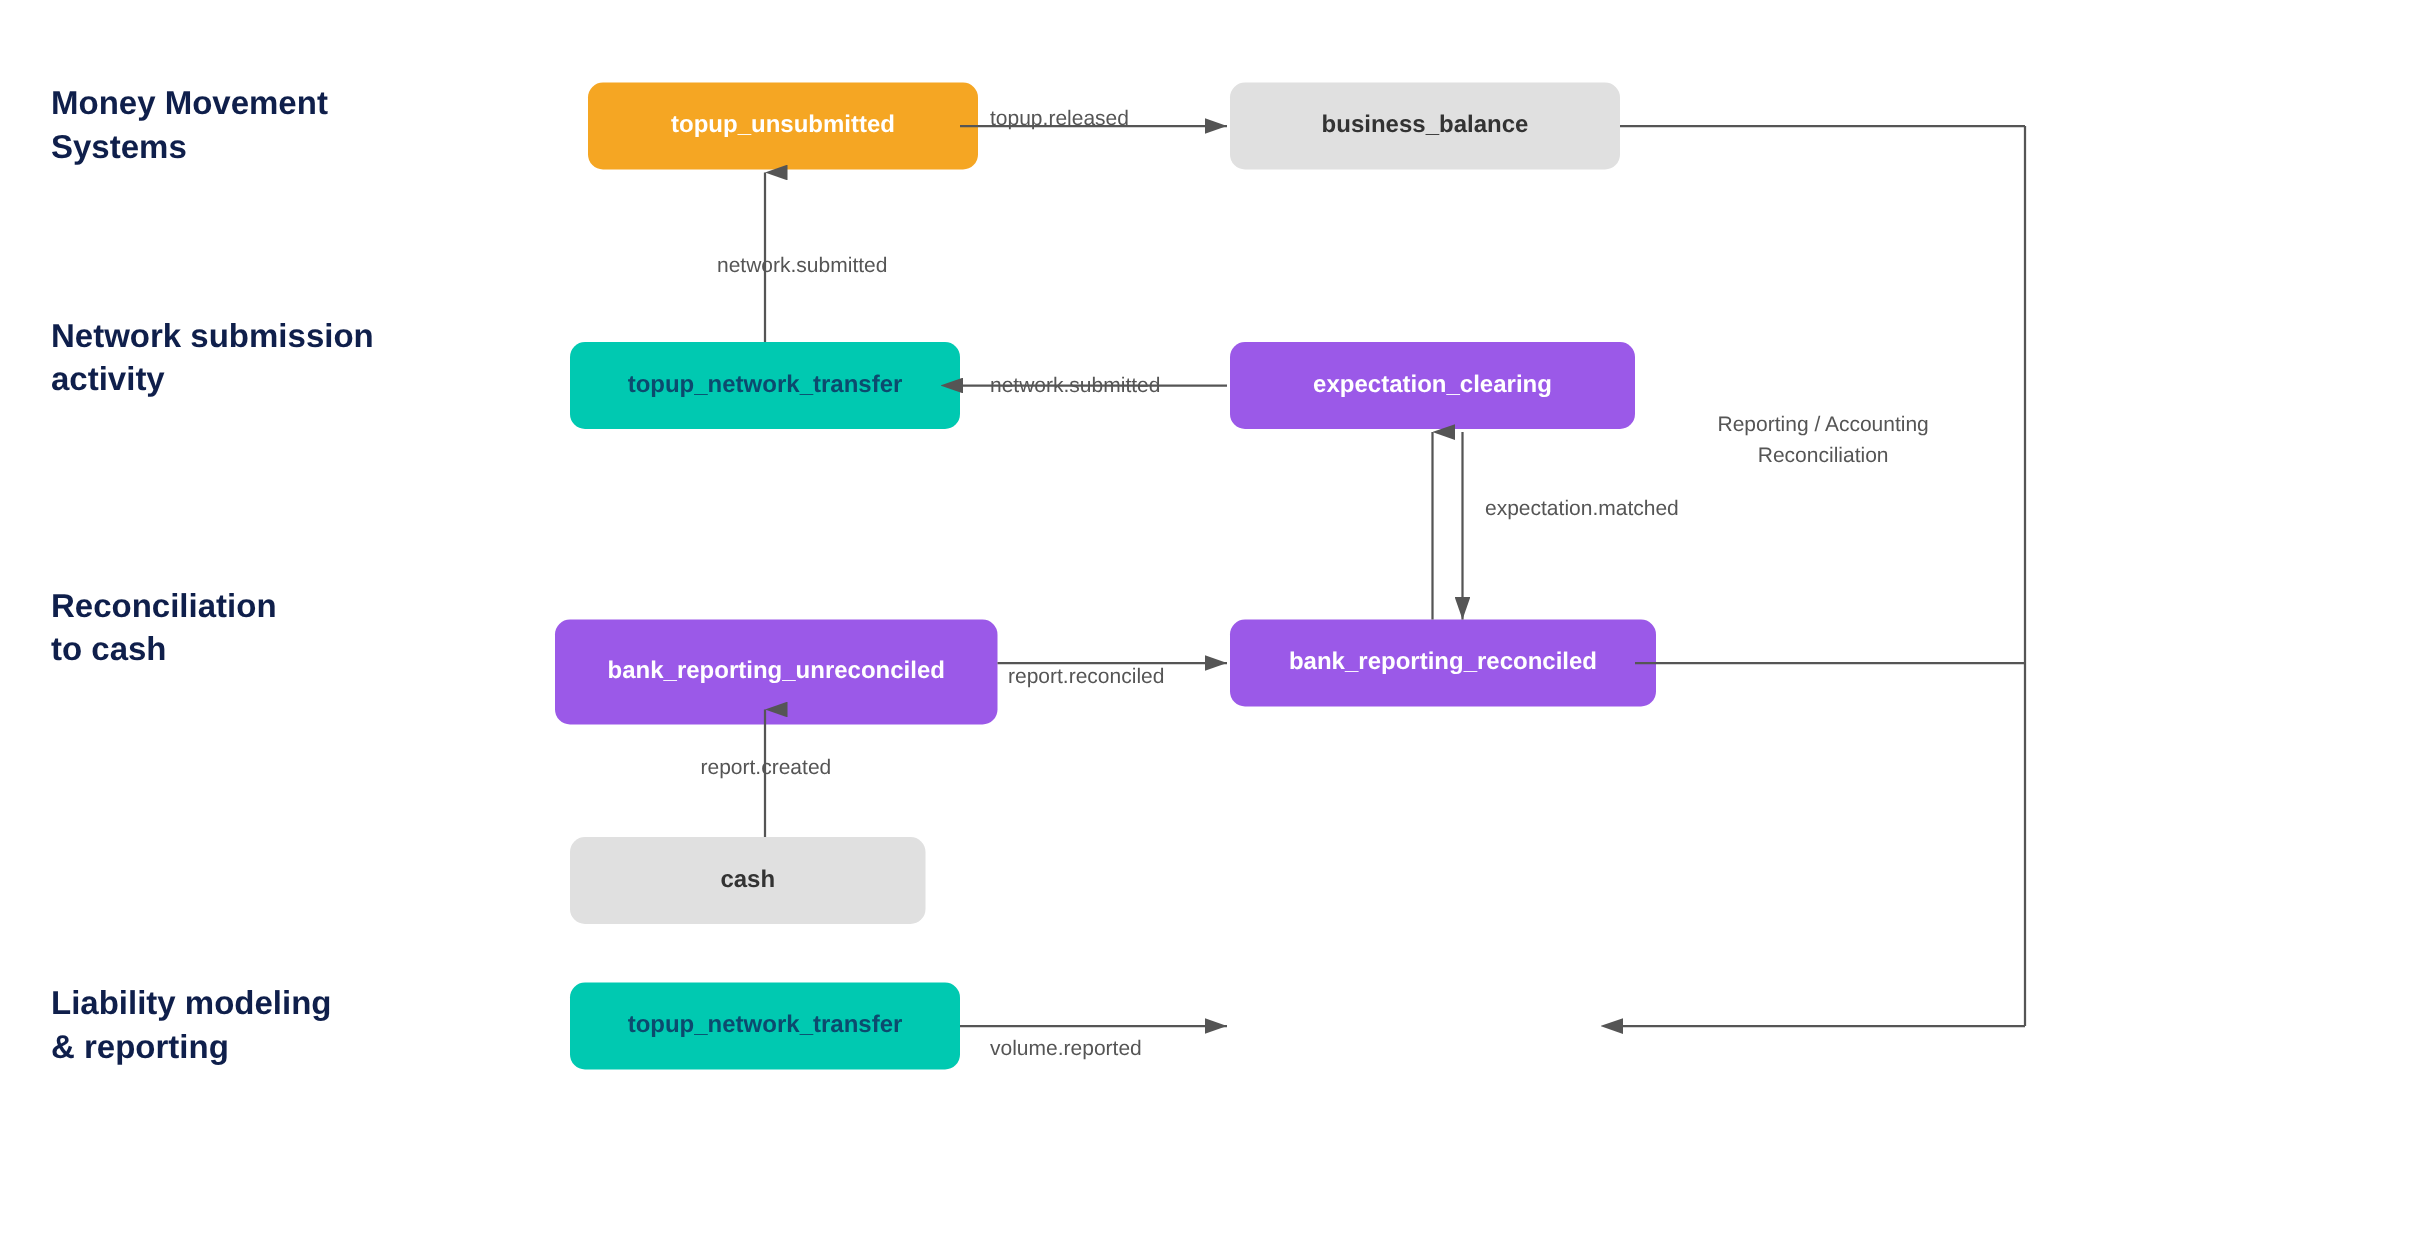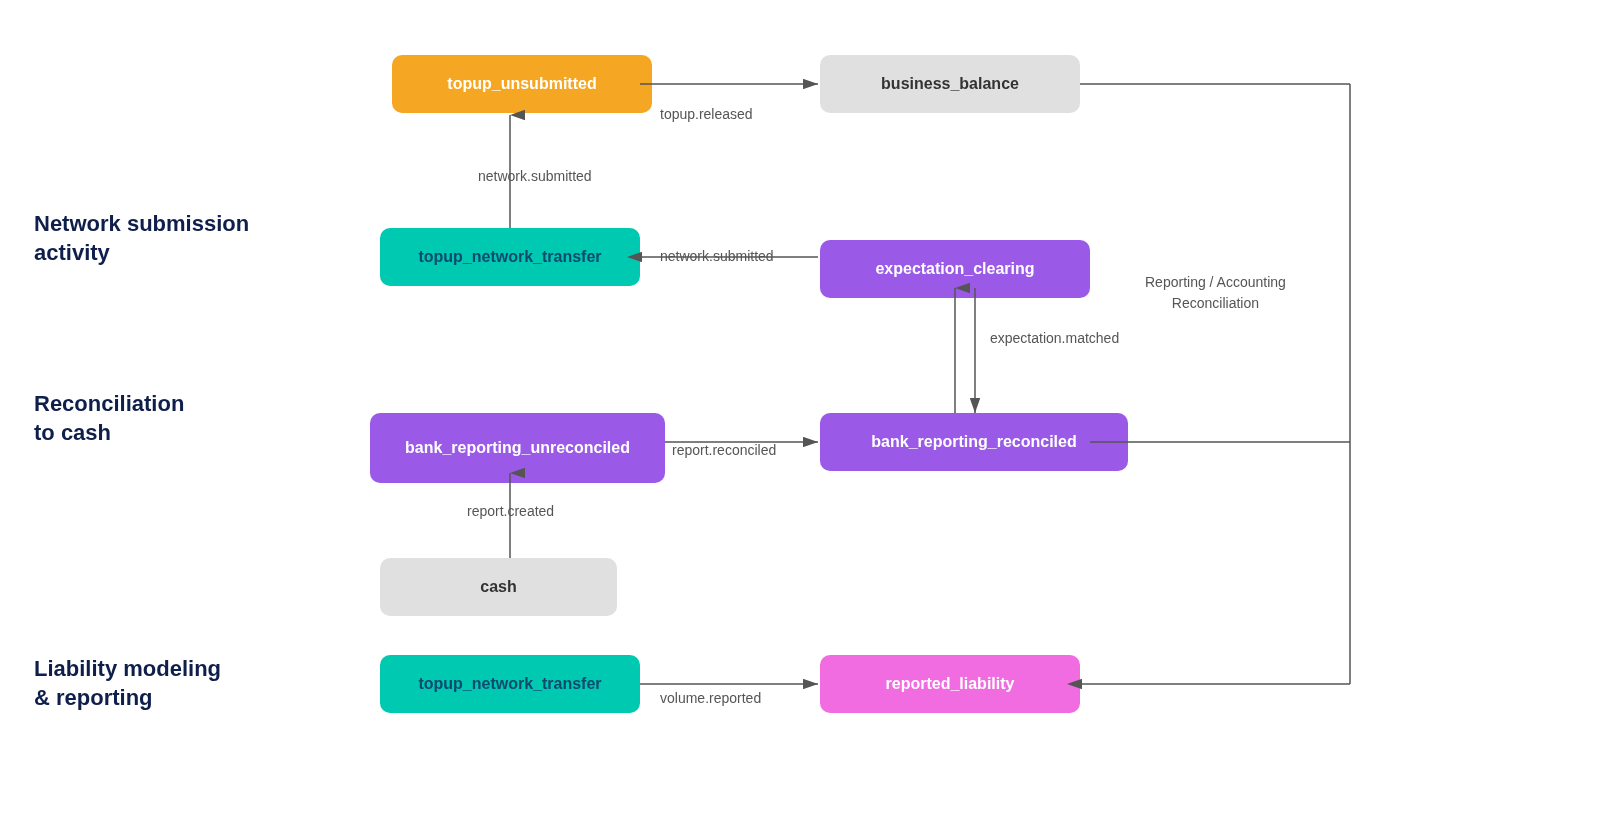--- a/index.html
+++ b/index.html
@@ -51,35 +51,35 @@
       width: 1620px;
       height: 823px;
       pointer-events: none;
     }
   </style>
 </head>
 <body>
 
 <div class="diagram-container">
 
+  <div class="section-label" style="left:34px; top:55px; width:220px;">Money Movement<br>Systems</div>
   <div class="section-label" style="left:34px; top:210px; width:240px;">Network submission<br>activity</div>
   <div class="section-label" style="left:34px; top:390px; width:220px;">Reconciliation<br>to cash</div>
   <div class="section-label" style="left:34px; top:655px; width:240px;">Liability modeling<br>&amp; reporting</div>
 
   <div class="node node-orange" style="left:380px; top:55px; width:260px; height:58px;">topup_unsubmitted</div>
   <div class="node node-gray" style="left:820px; top:55px; width:260px; height:58px;text-align:center;">business_balance</div>
   <div class="node node-cyan" style="left:380px; top:228px; width:260px; height:58px;">topup_network_transfer</div>
-  <div class="node node-purple" style="left:820px; top:240px; width:270px; height:58px;">expectation_clearing</div>
+  <div class="node node-purple" style="left:820px; top:228px; width:270px; height:58px;">expectation_clearing</div>
   <div class="node node-purple" style="left:370px; top:413px; width:295px; height:70px;">bank_reporting_unreconciled</div>
-  <div class="node node-purple" style="left:820px; top:413px; width:308px; height:58px;">bank_reporting_reconciled</div>
+  <div class="node node-purple" style="left:820px; top:413px; width:284px; height:58px;">bank_reporting_reconciled</div>
   <div class="node node-gray" style="left:380px; top:558px; width:237px; height:58px;">cash</div>
   <div class="node node-cyan" style="left:380px; top:655px; width:260px; height:58px;">topup_network_transfer</div>
-  <div class="node node-pink" style="left:820px; top:655px; width:260px; height:58px;">reported_liability</div>
 
-  <div class="edge-label" style="left:660px; top:70px;margin-top:36px;">topup.released</div>
+  <div class="edge-label" style="left:660px; top:70px;">topup.released</div>
   <div class="edge-label" style="left:478px; top:168px; text-align:center;">network.submitted</div>
   <div class="edge-label" style="left:660px; top:248px;">network.submitted</div>
   <div class="edge-label" style="left:990px; top:330px;">expectation.matched</div>
   <div class="edge-label" style="left:672px; top:442px;">report.reconciled</div>
   <div class="edge-label" style="left:467px; top:503px; text-align:center;">report.created</div>
   <div class="edge-label" style="left:660px; top:690px;text-align:right;">volume.reported</div>
   <div class="edge-label" style="left:1145px; top:272px; text-align:center; line-height:1.5;">Reporting / Accounting<br>Reconciliation</div>
 
   <svg class="arrows">
     <defs>

